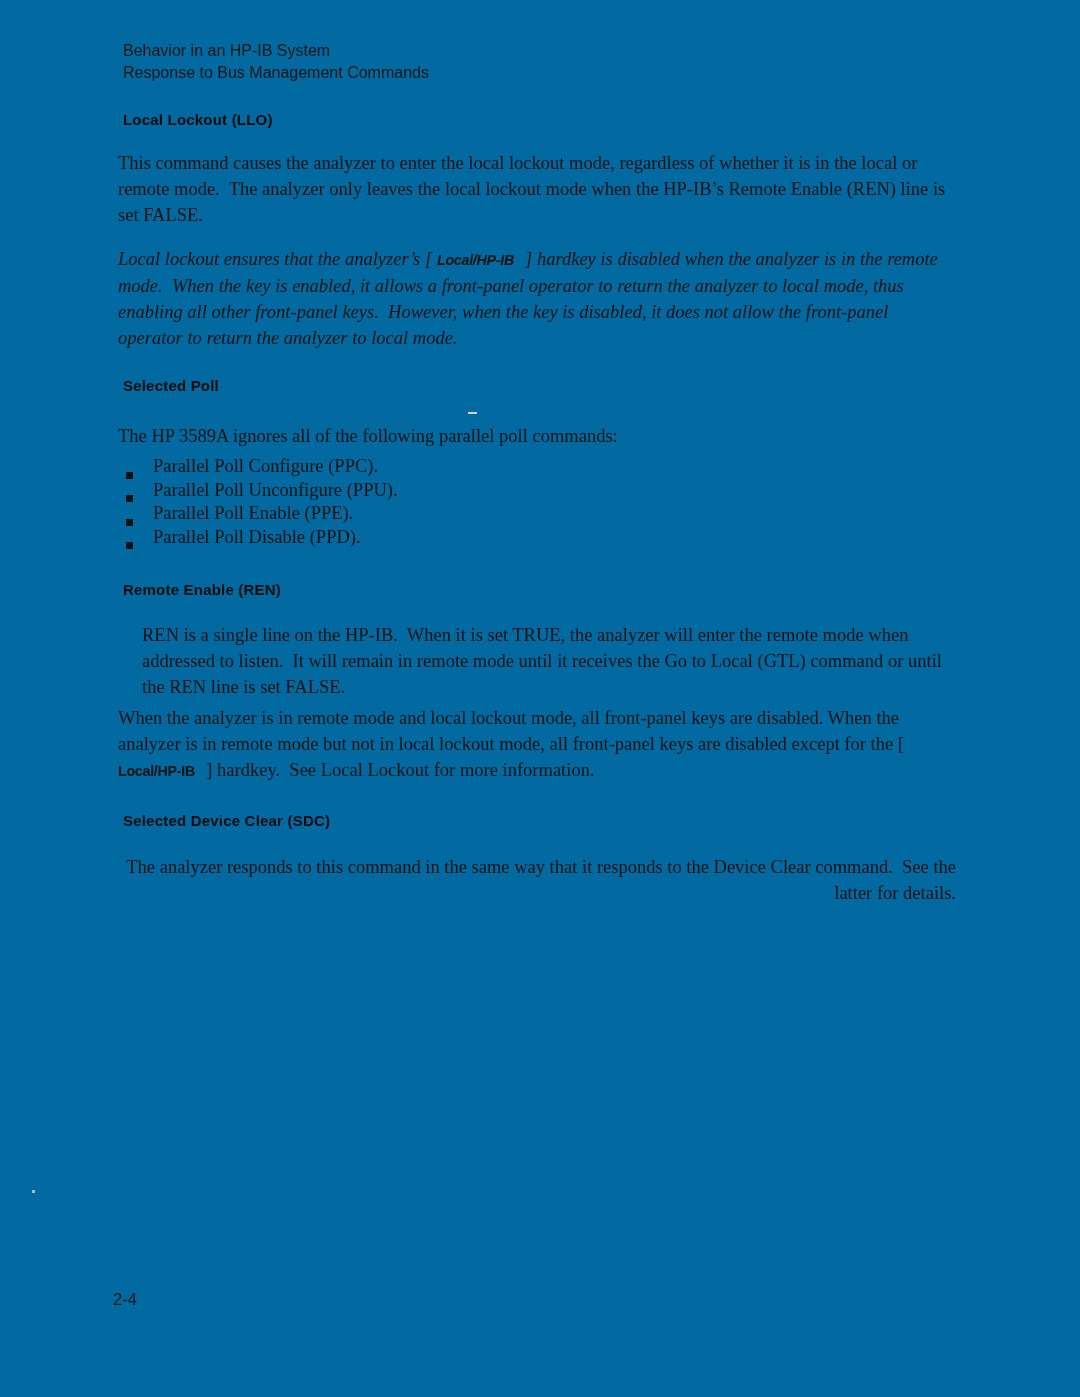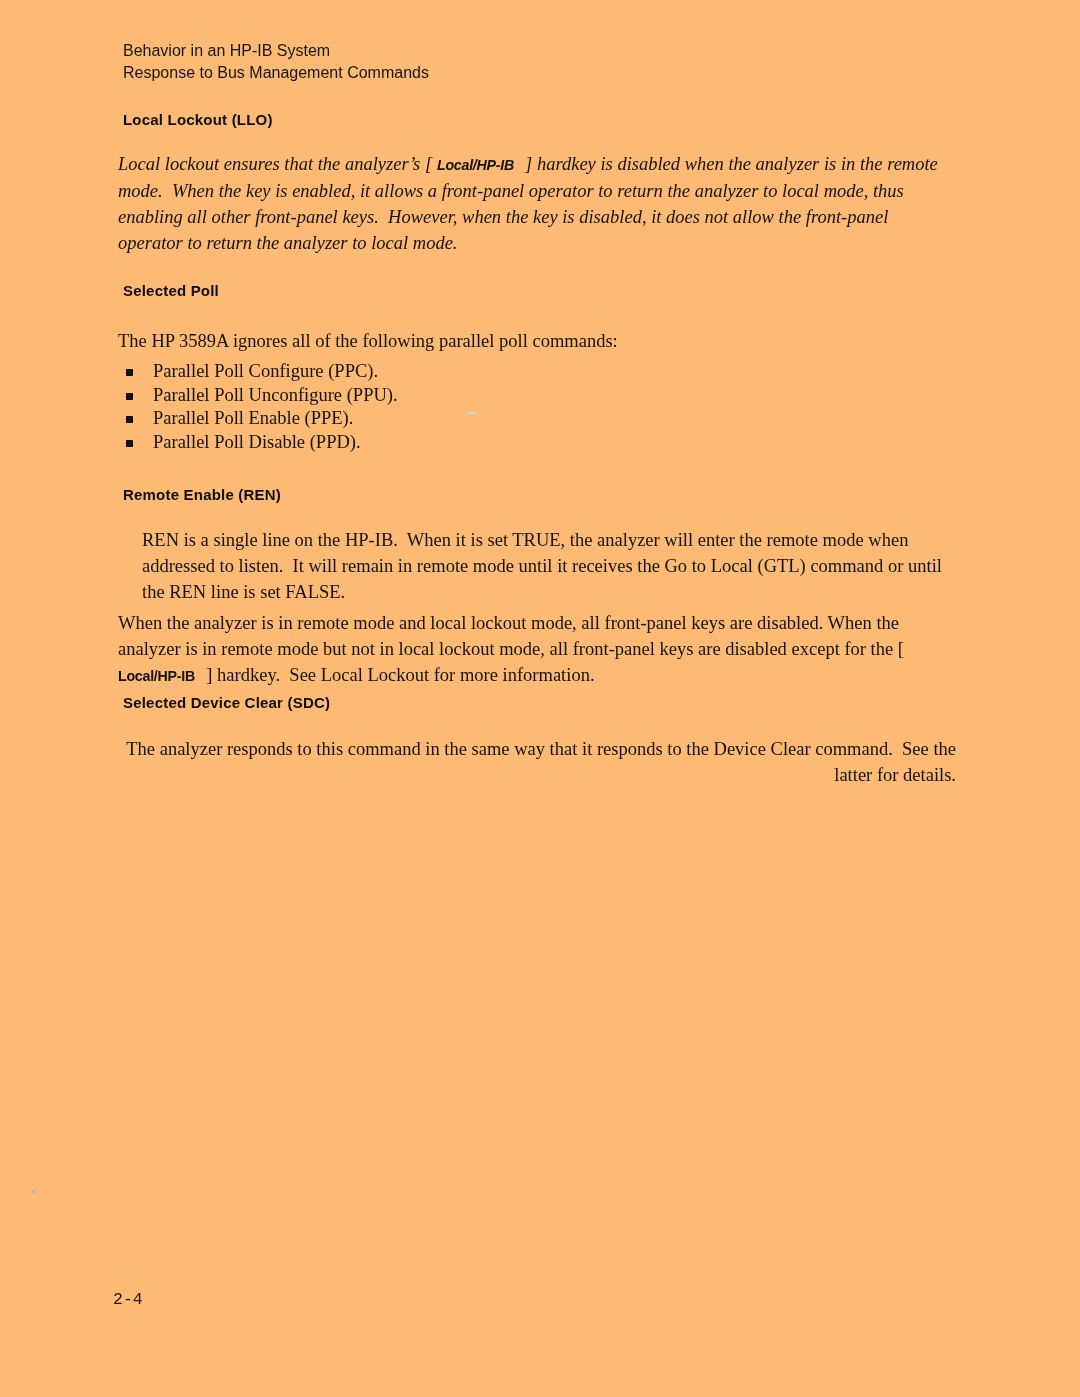--- a/index.html
+++ b/index.html
@@ -4,21 +4,21 @@
 <style>
   html, body {
     margin: 0;
     padding: 0;
     background: #e8e8e8;
   }
   .page {
     position: relative;
     width: 1080px;
     height: 1397px;
-    background: #fdba74;
+    background: #0369a1;
     color: #121212;
     overflow: hidden;
     margin: 0 auto;
   }
   .content {
     position: absolute;
     left: 118px;
     top: 0;
     width: 838px;
   }
@@ -34,21 +34,21 @@
     font-weight: bold;
     font-size: 15px;
     line-height: 27px;
     margin: 0 0 0 5px;
     letter-spacing: 0.2px;
     color: #0d0d0d;
   }
   .h-llo { margin-top: 23px; }
   .h-pp  { margin-top: 21px; }
   .h-ren { margin-top: 27px; }
-  .h-sdc { }
+  .h-sdc { margin-top: 23px; }
   .body-para {
     font-family: "Liberation Serif", "DejaVu Serif", serif;
     font-size: 18.5px;
     line-height: 26px;
     margin: 0;
     white-space: pre-wrap;
     color: #131313;
   }
   .p-llo-1 { margin-top: 17px; }
   .p-llo-2 { margin-top: 18px; font-style: italic; }
@@ -66,38 +66,38 @@
     transform-origin: left center;
     white-space: nowrap;
   }
   .bullet-list {
     list-style: none;
     margin: 6px 0 0 0;
     padding: 0;
   }
   .bullet-item {
     display: flex;
-    align-items: flex-start;
+    align-items: flex-end;
     font-family: "Liberation Serif", "DejaVu Serif", serif;
     font-size: 18.5px;
     line-height: 23.5px;
     color: #131313;
   }
   .square-bullet {
     flex: 0 0 auto;
     width: 7px;
     height: 7px;
     background: #111;
     margin: 9px 20px 0 8px;
   }
   .page-number {
     position: absolute;
     left: 113px;
     top: 1290px;
-    font-family: Liberation Mono, monospace;
+    font-family: Liberation Sans, sans-serif;
     font-size: 16.5px;
     color: #161616;
     text-align: center;
   }
   .speck-1 {
     position: absolute;
     left: 32px;
     top: 1190px;
     width: 3px;
     height: 3px;
@@ -118,20 +118,21 @@
 <div class="page">
   <div class="content">
 
     <div class="running-header">
       <div>Behavior in an HP-IB System</div>
       <div>Response to Bus Management Commands</div>
     </div>
 
     <h2 class="section-heading h-llo">Local Lockout (LLO)</h2>
 
+    <p class="body-para p-llo-1">This command causes the analyzer to enter the local lockout mode, regardless of whether it is in the local or remote mode.  The analyzer only leaves the local lockout mode when the HP-IB’s Remote Enable (REN) line is set FALSE.</p>
 
     <p class="body-para p-llo-2"><span>Local lockout ensures that the analyzer’s [ </span><span class="hardkey">Local/HP-IB</span><span> ] hardkey is disabled when the analyzer is in the remote mode.  When the key is enabled, it allows a front-panel operator to return the analyzer to local mode, thus enabling all other front-panel keys.  However, when the key is disabled, it does not allow the front-panel operator to return the analyzer to local mode.</span></p>
 
     <h2 class="section-heading h-pp">Selected Poll</h2>
 
     <p class="body-para p-pp-intro">The HP 3589A ignores all of the following parallel poll commands:</p>
 
     <ul class="bullet-list">
       <li class="bullet-item">
         <span class="square-bullet"></span>

